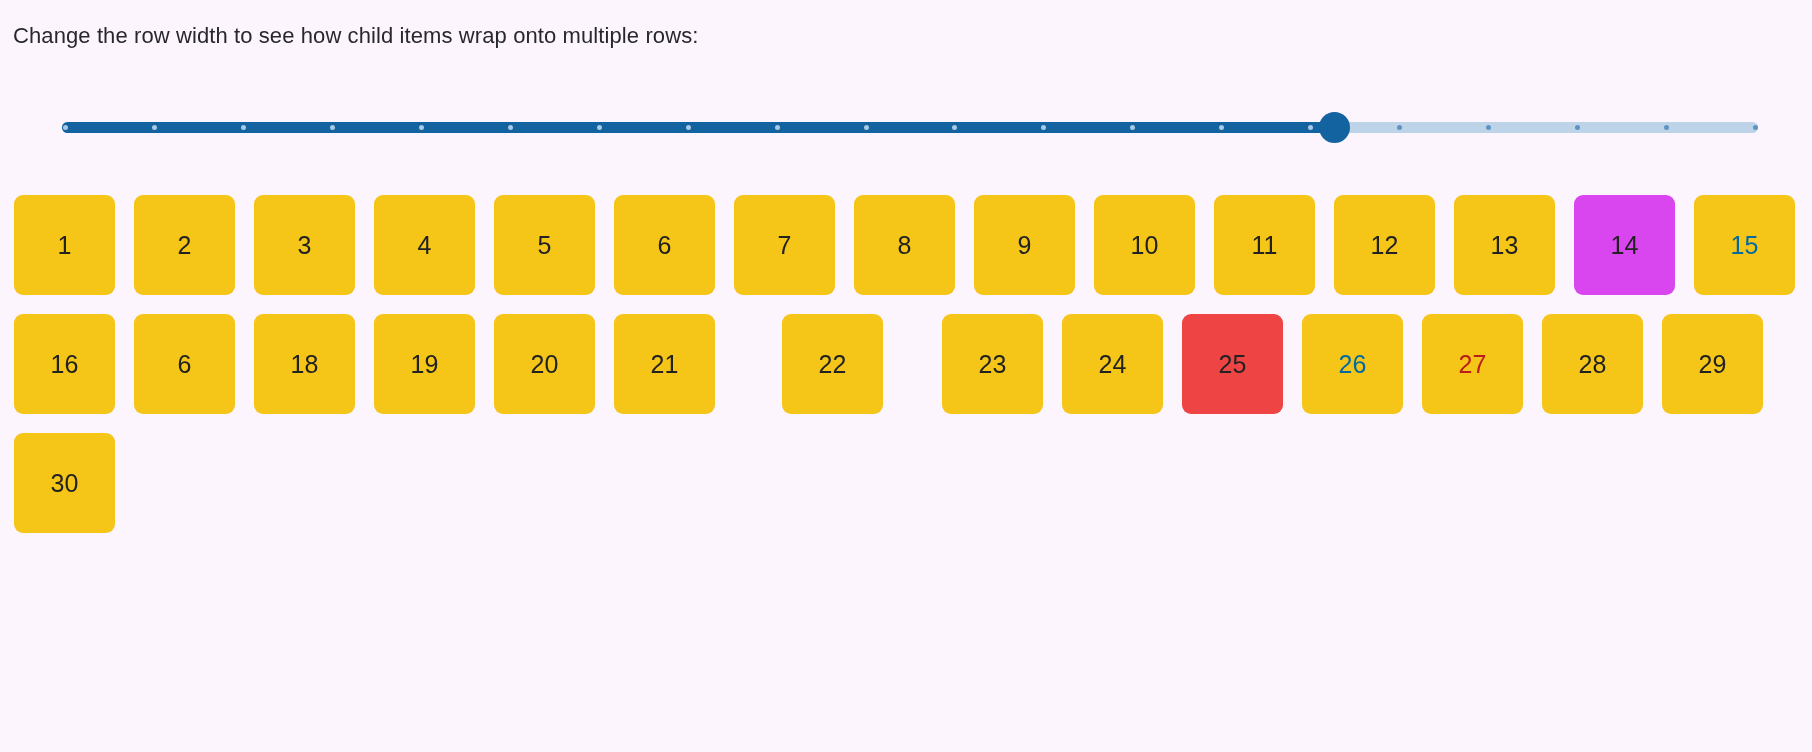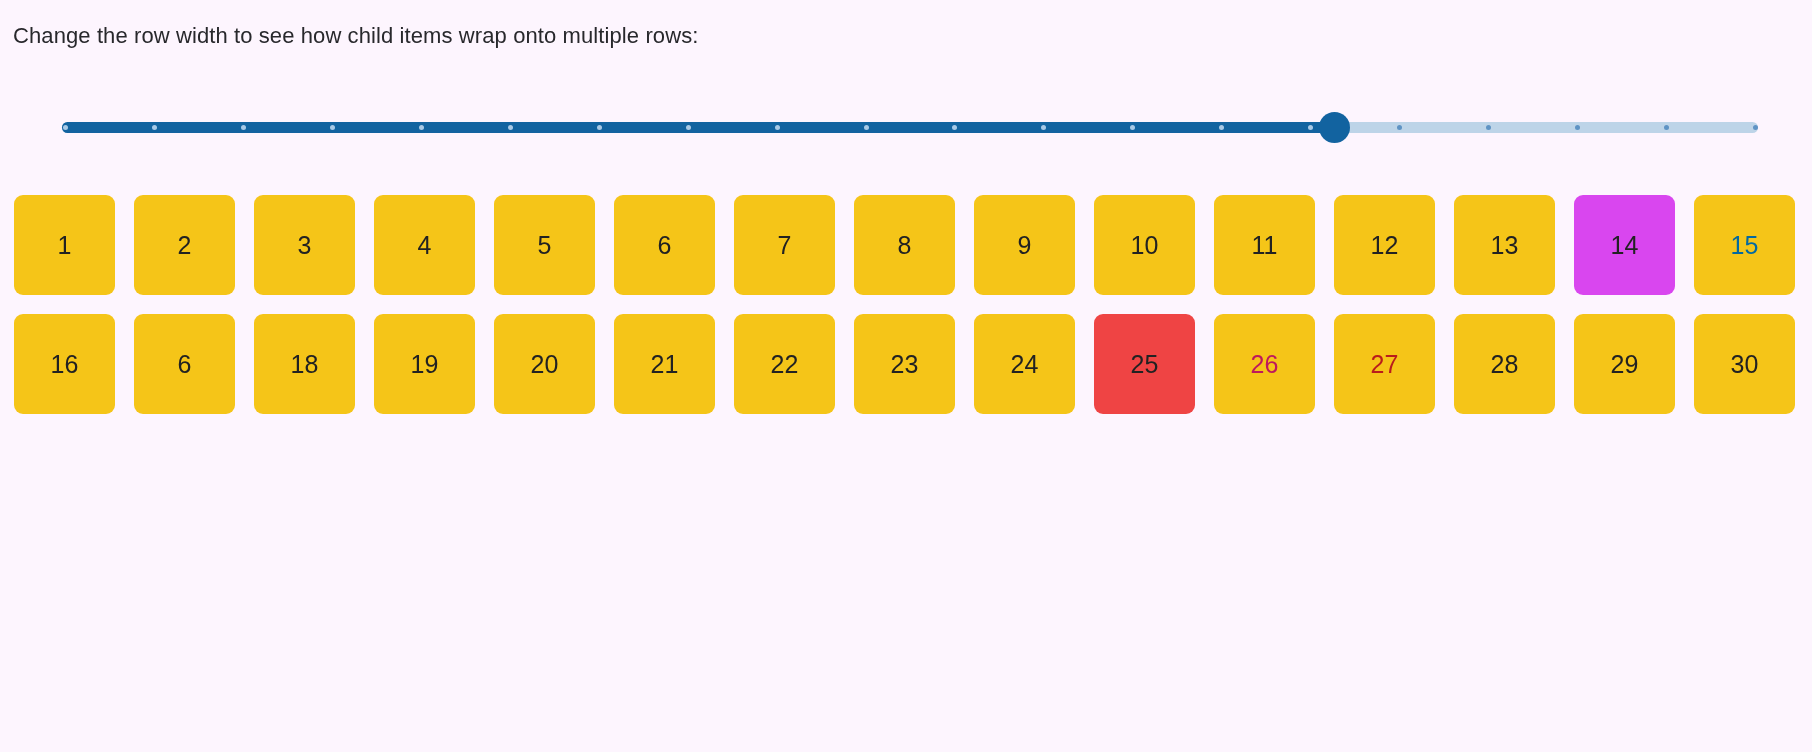--- a/index.html
+++ b/index.html
@@ -154,24 +154,24 @@
       <div class="tile" style="background: rgb(245, 197, 24); color: rgb(34, 34, 34);">12</div>
       <div class="tile" style="background: rgb(245, 197, 24); color: rgb(34, 34, 34);">13</div>
       <div class="tile" style="background: #d946ef; color: rgb(34, 34, 34);">14</div>
       <div class="tile" style="background: rgb(245, 197, 24); color: #0369a1;">15</div>
       <div class="tile" style="background: rgb(245, 197, 24); color: rgb(34, 34, 34);">16</div>
       <div class="tile" style="background: rgb(245, 197, 24); color: rgb(34, 34, 34);">6</div>
       <div class="tile" style="background: rgb(245, 197, 24); color: rgb(34, 34, 34);">18</div>
       <div class="tile" style="background: rgb(245, 197, 24); color: rgb(34, 34, 34);">19</div>
       <div class="tile" style="background: rgb(245, 197, 24); color: rgb(34, 34, 34);">20</div>
       <div class="tile" style="background: rgb(245, 197, 24); color: rgb(34, 34, 34);">21</div>
-      <div class="tile" style="background: rgb(245, 197, 24); color: rgb(34, 34, 34);">22</div>
-      <div class="tile" style="background: rgb(245, 197, 24); color: rgb(34, 34, 34);">23</div>
+      <div class="tile" style="background: rgb(245, 197, 24); color: rgb(34, 34, 34); margin-left: 48px;">22</div>
+      <div class="tile" style="background: rgb(245, 197, 24); color: rgb(34, 34, 34); margin-left: 40px;">23</div>
       <div class="tile" style="background: rgb(245, 197, 24); color: rgb(34, 34, 34);">24</div>
       <div class="tile" style="background: #ef4444; color: rgb(34, 34, 34);">25</div>
-      <div class="tile" style="background: rgb(245, 197, 24); color: #be185d;">26</div>
+      <div class="tile" style="background: rgb(245, 197, 24); color: #0369a1;">26</div>
       <div class="tile" style="background: rgb(245, 197, 24); color: #b91c1c;">27</div>
       <div class="tile" style="background: rgb(245, 197, 24); color: rgb(34, 34, 34);">28</div>
       <div class="tile" style="background: rgb(245, 197, 24); color: rgb(34, 34, 34);">29</div>
       <div class="tile" style="background: rgb(245, 197, 24); color: rgb(34, 34, 34);">30</div>
     </div>
 
 </div>
 
 </body></html>

